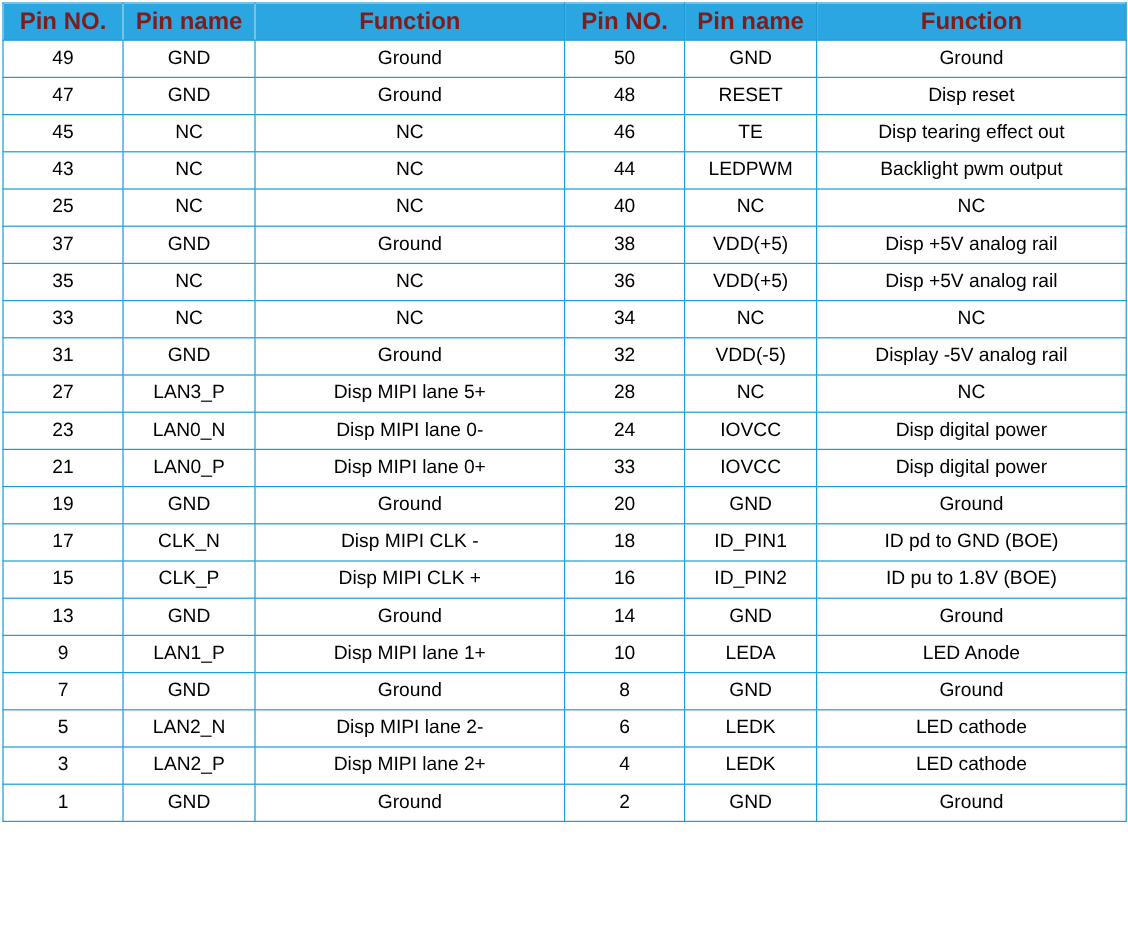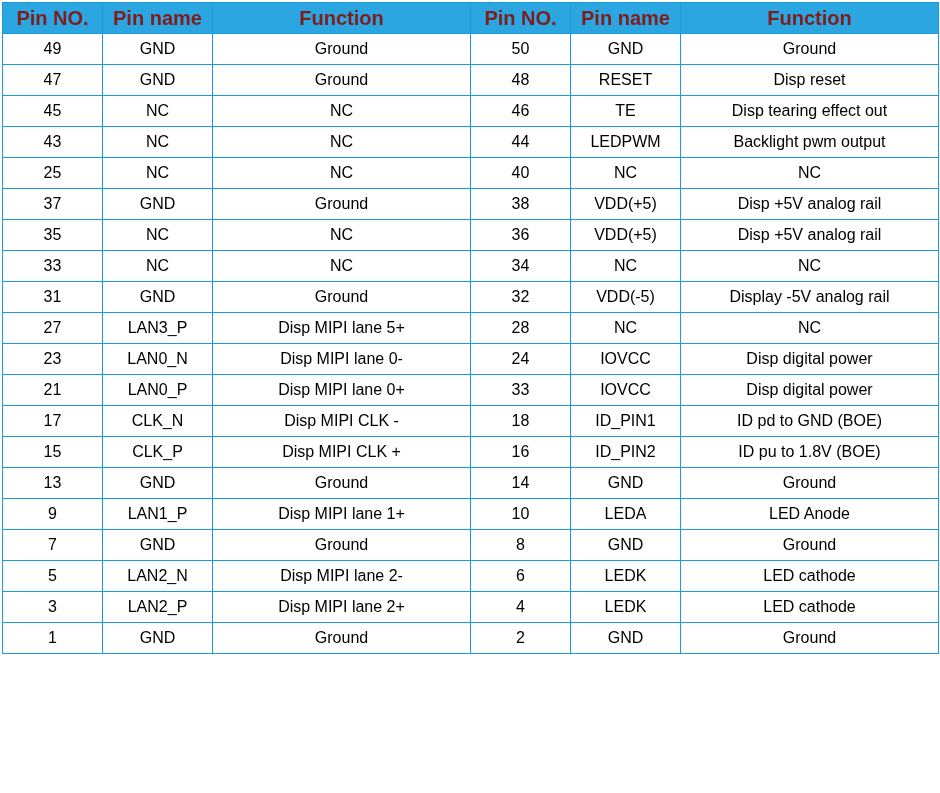--- a/index.html
+++ b/index.html
@@ -169,20 +169,28 @@
         </tr>
         <tr>
           <td>21</td>
           <td>LAN0_P</td>
           <td>Disp MIPI lane 0+</td>
           <td>33</td>
           <td>IOVCC</td>
           <td>Disp digital power</td>
         </tr>
         <tr>
+          <td>19</td>
+          <td>GND</td>
+          <td>Ground</td>
+          <td>20</td>
+          <td>GND</td>
+          <td>Ground</td>
+        </tr>
+        <tr>
           <td>17</td>
           <td>CLK_N</td>
           <td>Disp MIPI CLK -</td>
           <td>18</td>
           <td>ID_PIN1</td>
           <td>ID pd to GND (BOE)</td>
         </tr>
         <tr>
           <td>15</td>
           <td>CLK_P</td>

